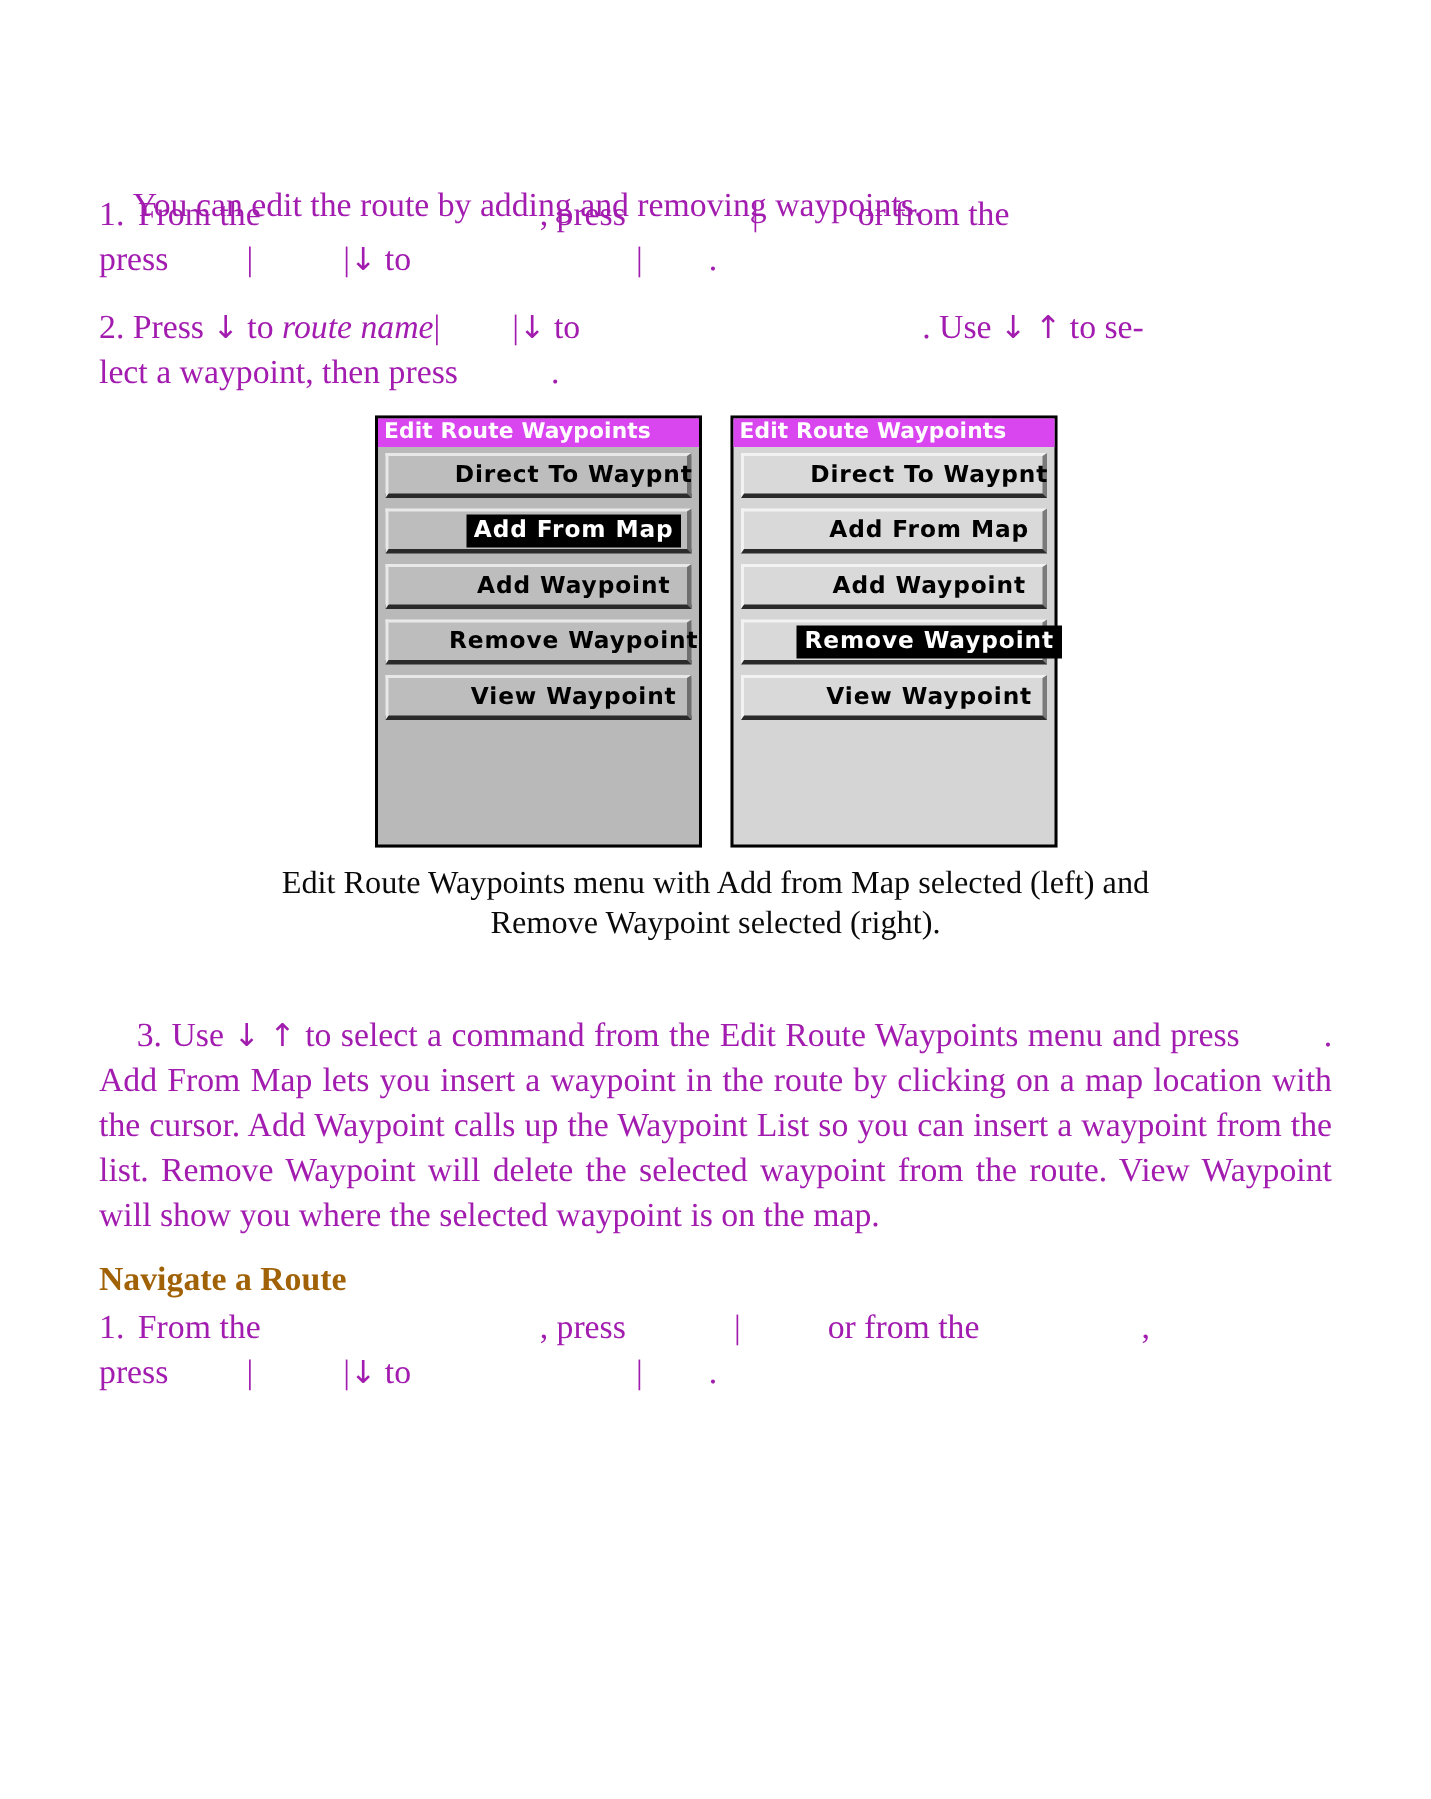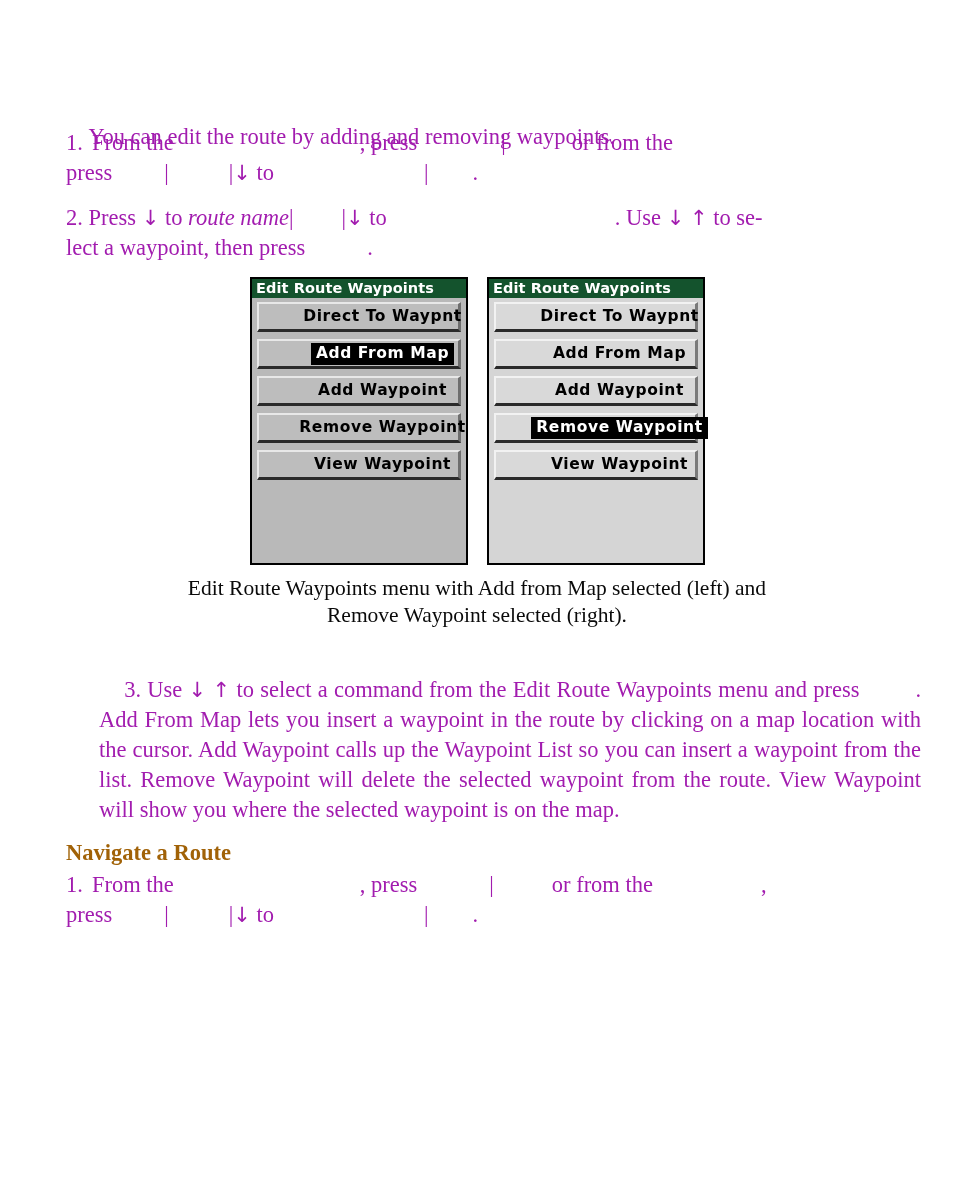--- a/index.html
+++ b/index.html
@@ -31,21 +31,20 @@
 
   
   .para {
     font-size: 22.5px;
     line-height: 30px;
     color: #a21caf;
     white-space: pre-wrap;
   }
   .para-just {
     text-align: justify;
-    margin-left: 33px;
   }
   .it { font-style: italic; margin-top: 29px; }
   .arrow { font-family: "DejaVu Sans", sans-serif; font-size: 21px; }
   .pipe { letter-spacing: 0; }
 
   
   .gap { display: inline-block; }
 
   
   .figures {
@@ -71,21 +70,21 @@
   }
   .device.right {
     left: 487px;
     width: 218px;
     height: 288px;
     background: #d5d5d5;
   }
 
   .dev-header {
     height: 19px;
-    background: #14532d;
+    background: #d946ef;
     color: #ffffff;
     font-family: "DejaVu Sans", sans-serif;
     font-weight: bold;
     font-size: 14.5px;
     line-height: 19px;
     padding-left: 4px;
     letter-spacing: 0.1px;
     box-sizing: border-box;
     white-space: nowrap;
     overflow: hidden;

